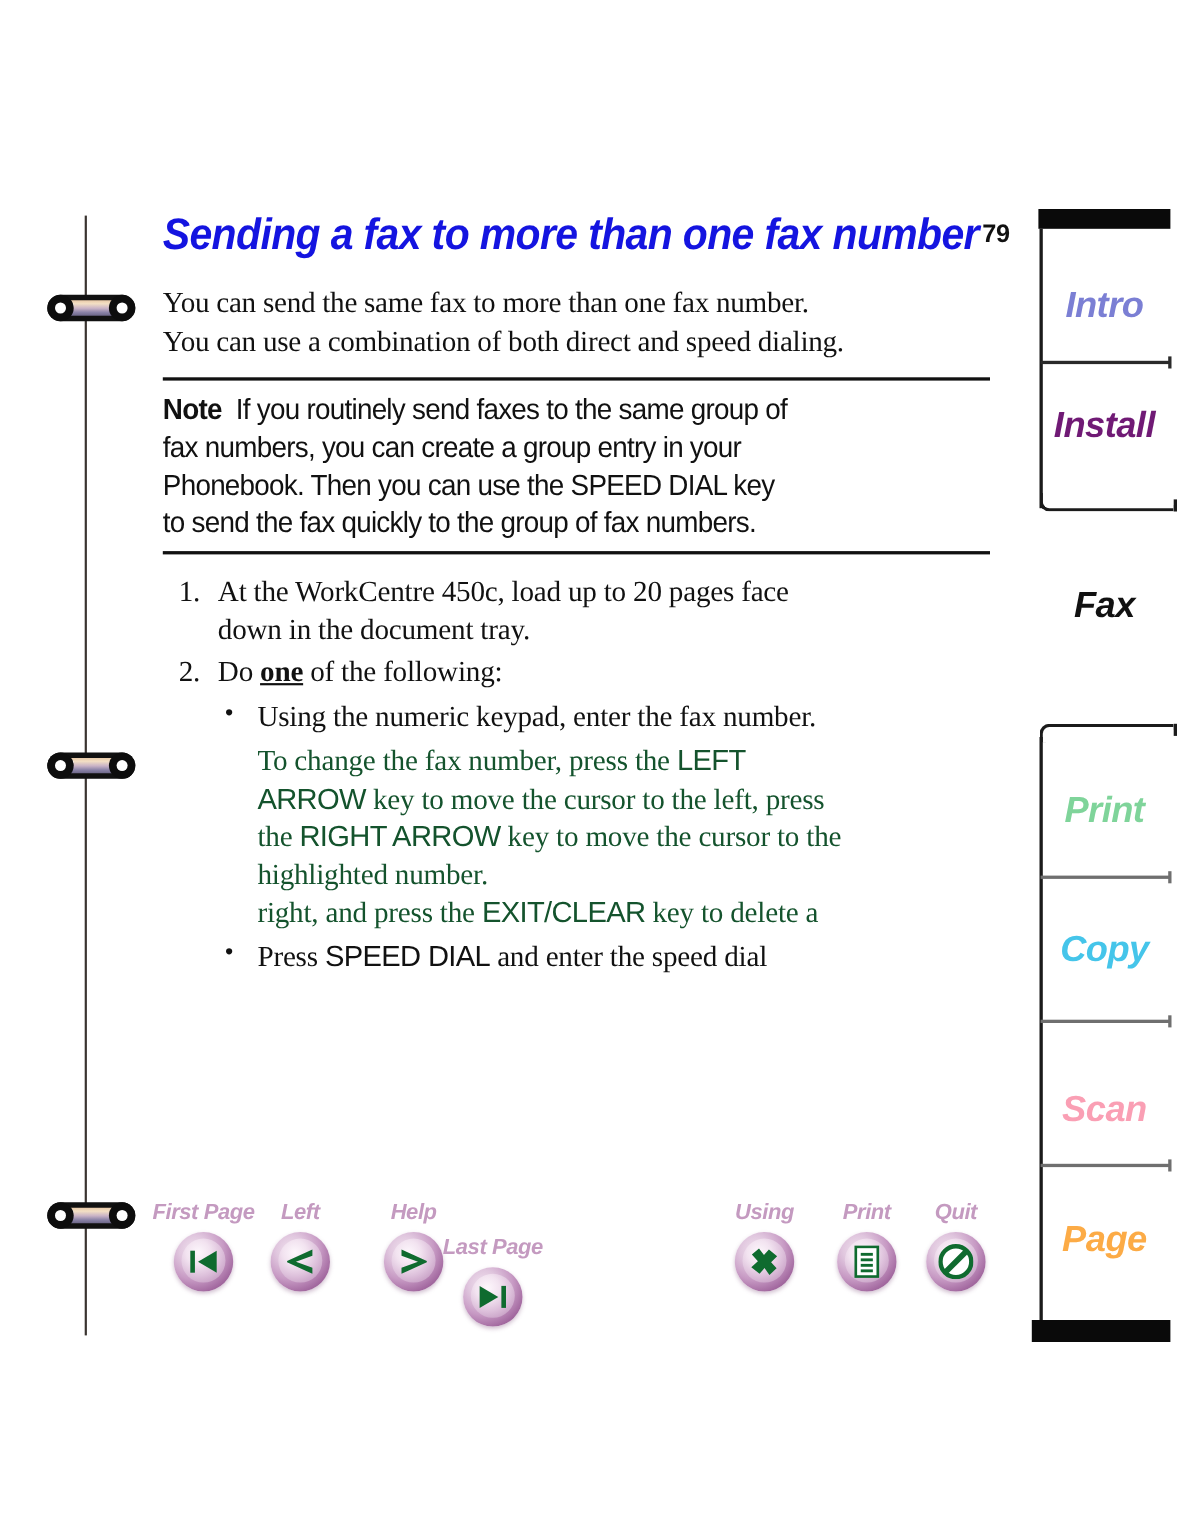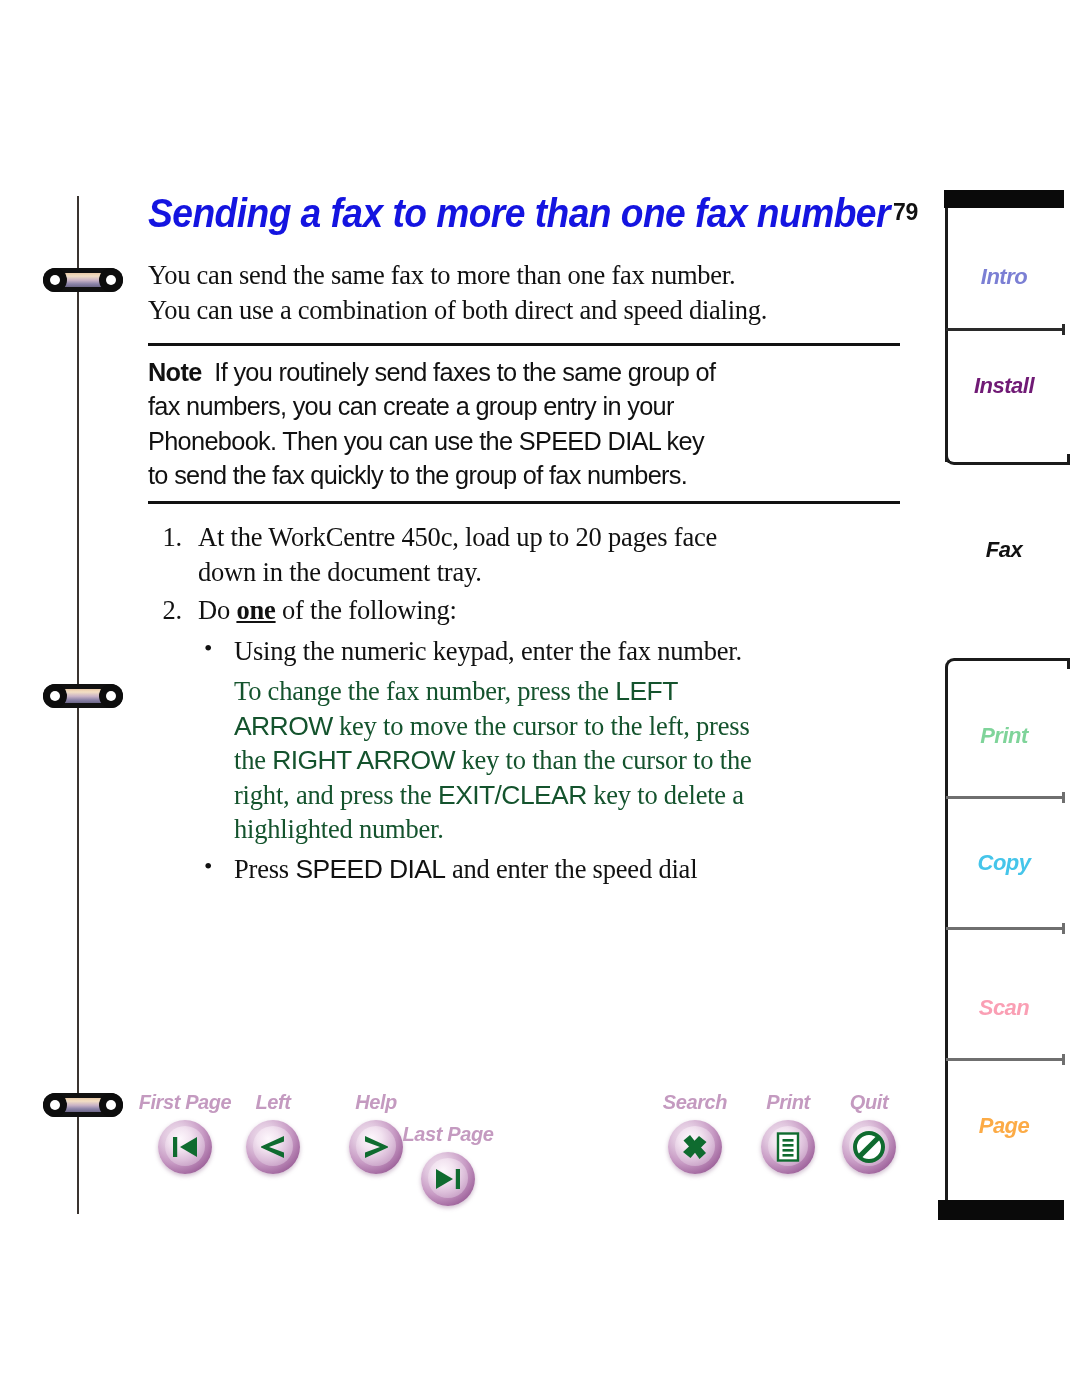--- a/index.html
+++ b/index.html
@@ -316,21 +316,21 @@
     left: 15px;
     width: 118px;
     display: flex;
     align-items: center;
     justify-content: center;
   }
   .tab .tl {
     font-family: "Liberation Sans", sans-serif;
     font-style: italic;
     font-weight: bold;
-    font-size: 22px;
+    font-size: 33px;
     letter-spacing: -0.5px;
     white-space: nowrap;
   }
   .tab-div {
     position: absolute;
     left: 16px;
     width: 118px;
     height: 3px;
     background: #2a2a2a;
   }
@@ -434,23 +434,23 @@
         <ul class="bullets">
           <li>
             <span class="dot">•</span>
             <span class="step-line">Using the numeric keypad, enter the fax number.</span>
           </li>
         </ul>
 
         <div class="sub-para">
           <span class="step-line"><span>To change the fax number, press the </span><span class="key">LEFT</span></span>
           <span class="step-line"><span class="key">ARROW</span><span> key to move the cursor to the left, press</span></span>
-          <span class="step-line"><span>the </span><span class="key">RIGHT ARROW</span><span> key to than the cursor to the</span></span>
+          <span class="step-line"><span>the </span><span class="key">RIGHT ARROW</span><span> key to move the cursor to the</span></span>
+          <span class="step-line">highlighted number.</span>
           <span class="step-line"><span>right, and press the </span><span class="key">EXIT/CLEAR</span><span> key to delete a</span></span>
-          <span class="step-line">highlighted number.</span>
         </div>
 
         <ul class="bullets">
           <li>
             <span class="dot">•</span>
             <span class="step-line"><span>Press </span><span class="key">SPEED DIAL</span><span> and enter the speed dial</span></span>
           </li>
         </ul>
       </li>
     </ol>
@@ -490,21 +490,21 @@
       <div class="lbl wide2">Last Page</div>
       <div class="orb">
         <svg width="32" height="26" viewBox="0 0 32 26">
           <path d="M4 3 L4 23 L21 13 Z" fill="#0f6b2f"></path>
           <rect x="23.8" y="3" width="4.2" height="20" fill="#0f6b2f"></rect>
         </svg>
       </div>
     </div>
 
     <div class="navbtn" style="left:664px;">
-      <div class="lbl wide2">Search</div>
+      <div class="lbl wide2">Using</div>
       <div class="orb">
         <svg width="30" height="28" viewBox="0 0 30 28">
           <path d="M3.5 7.5 L10 2 L14.5 7.8 L19 3 L26.5 9 L21 14.5 L26 20 L19.5 26 L15 19.8 L10.5 25 L3 19 L9 13.5 Z" fill="#0f6b2f"></path>
         </svg>
       </div>
     </div>
 
     <div class="navbtn" style="left:757px;">
       <div class="lbl">Print</div>
       <div class="orb">

